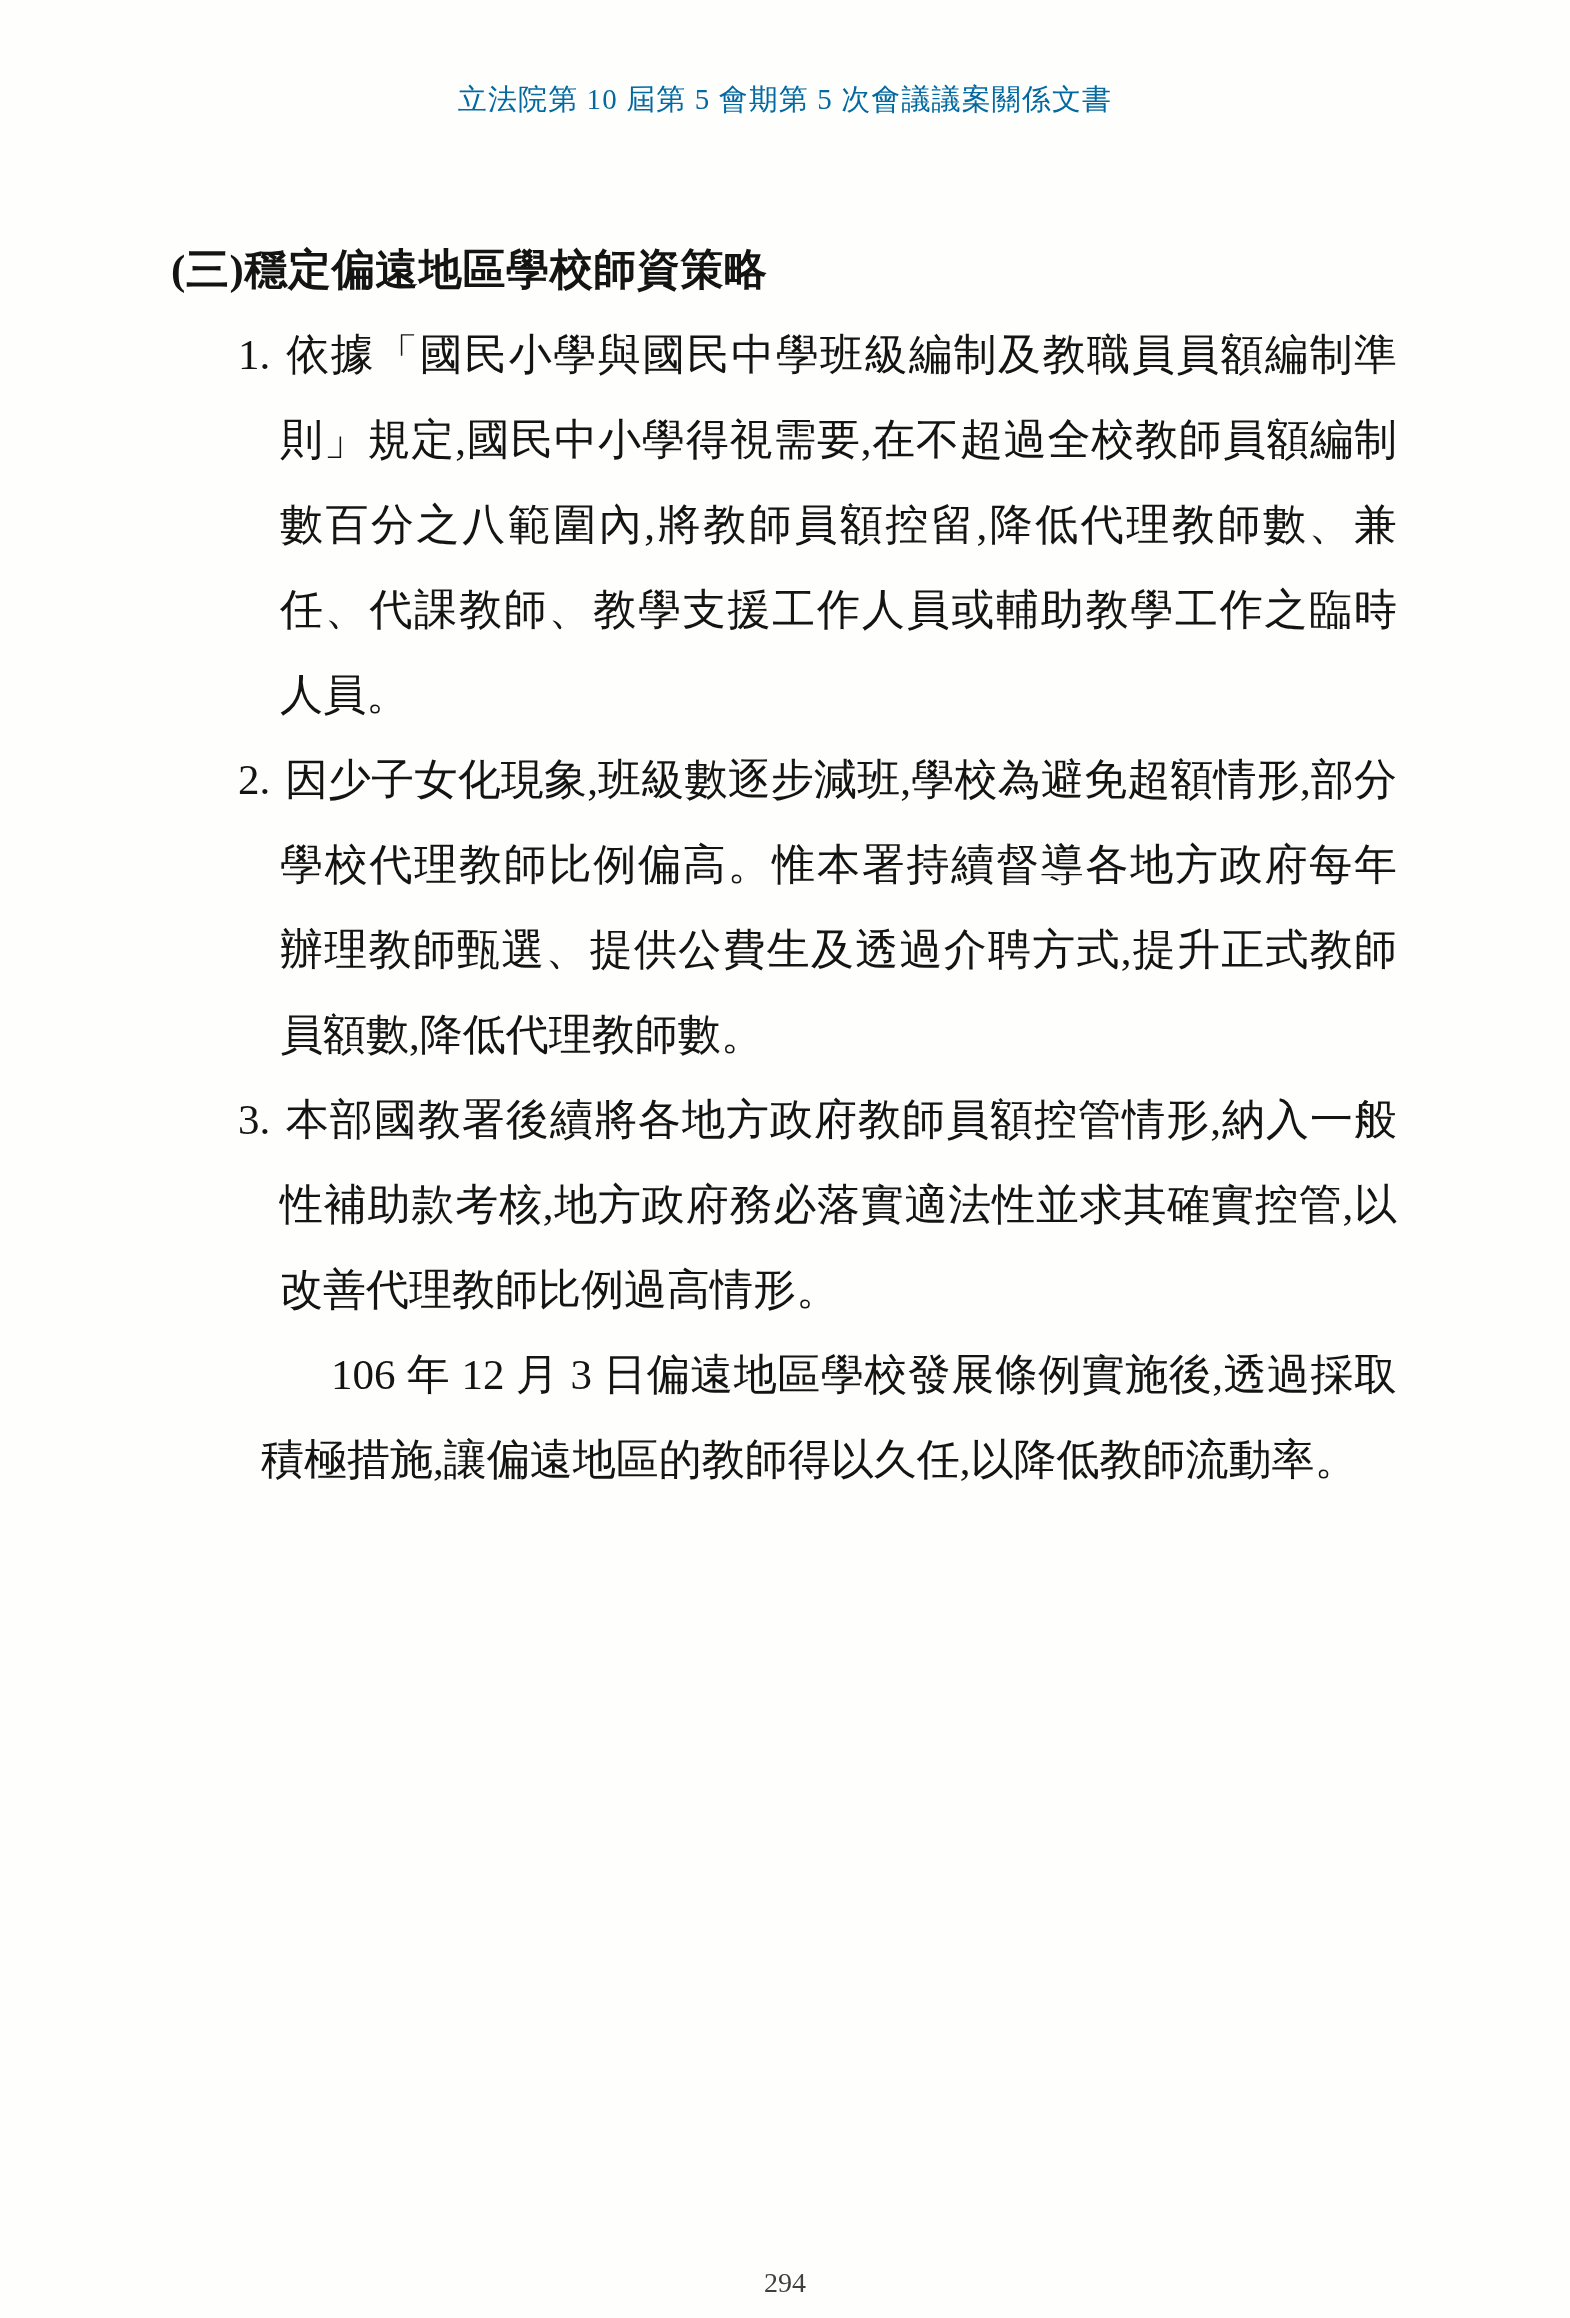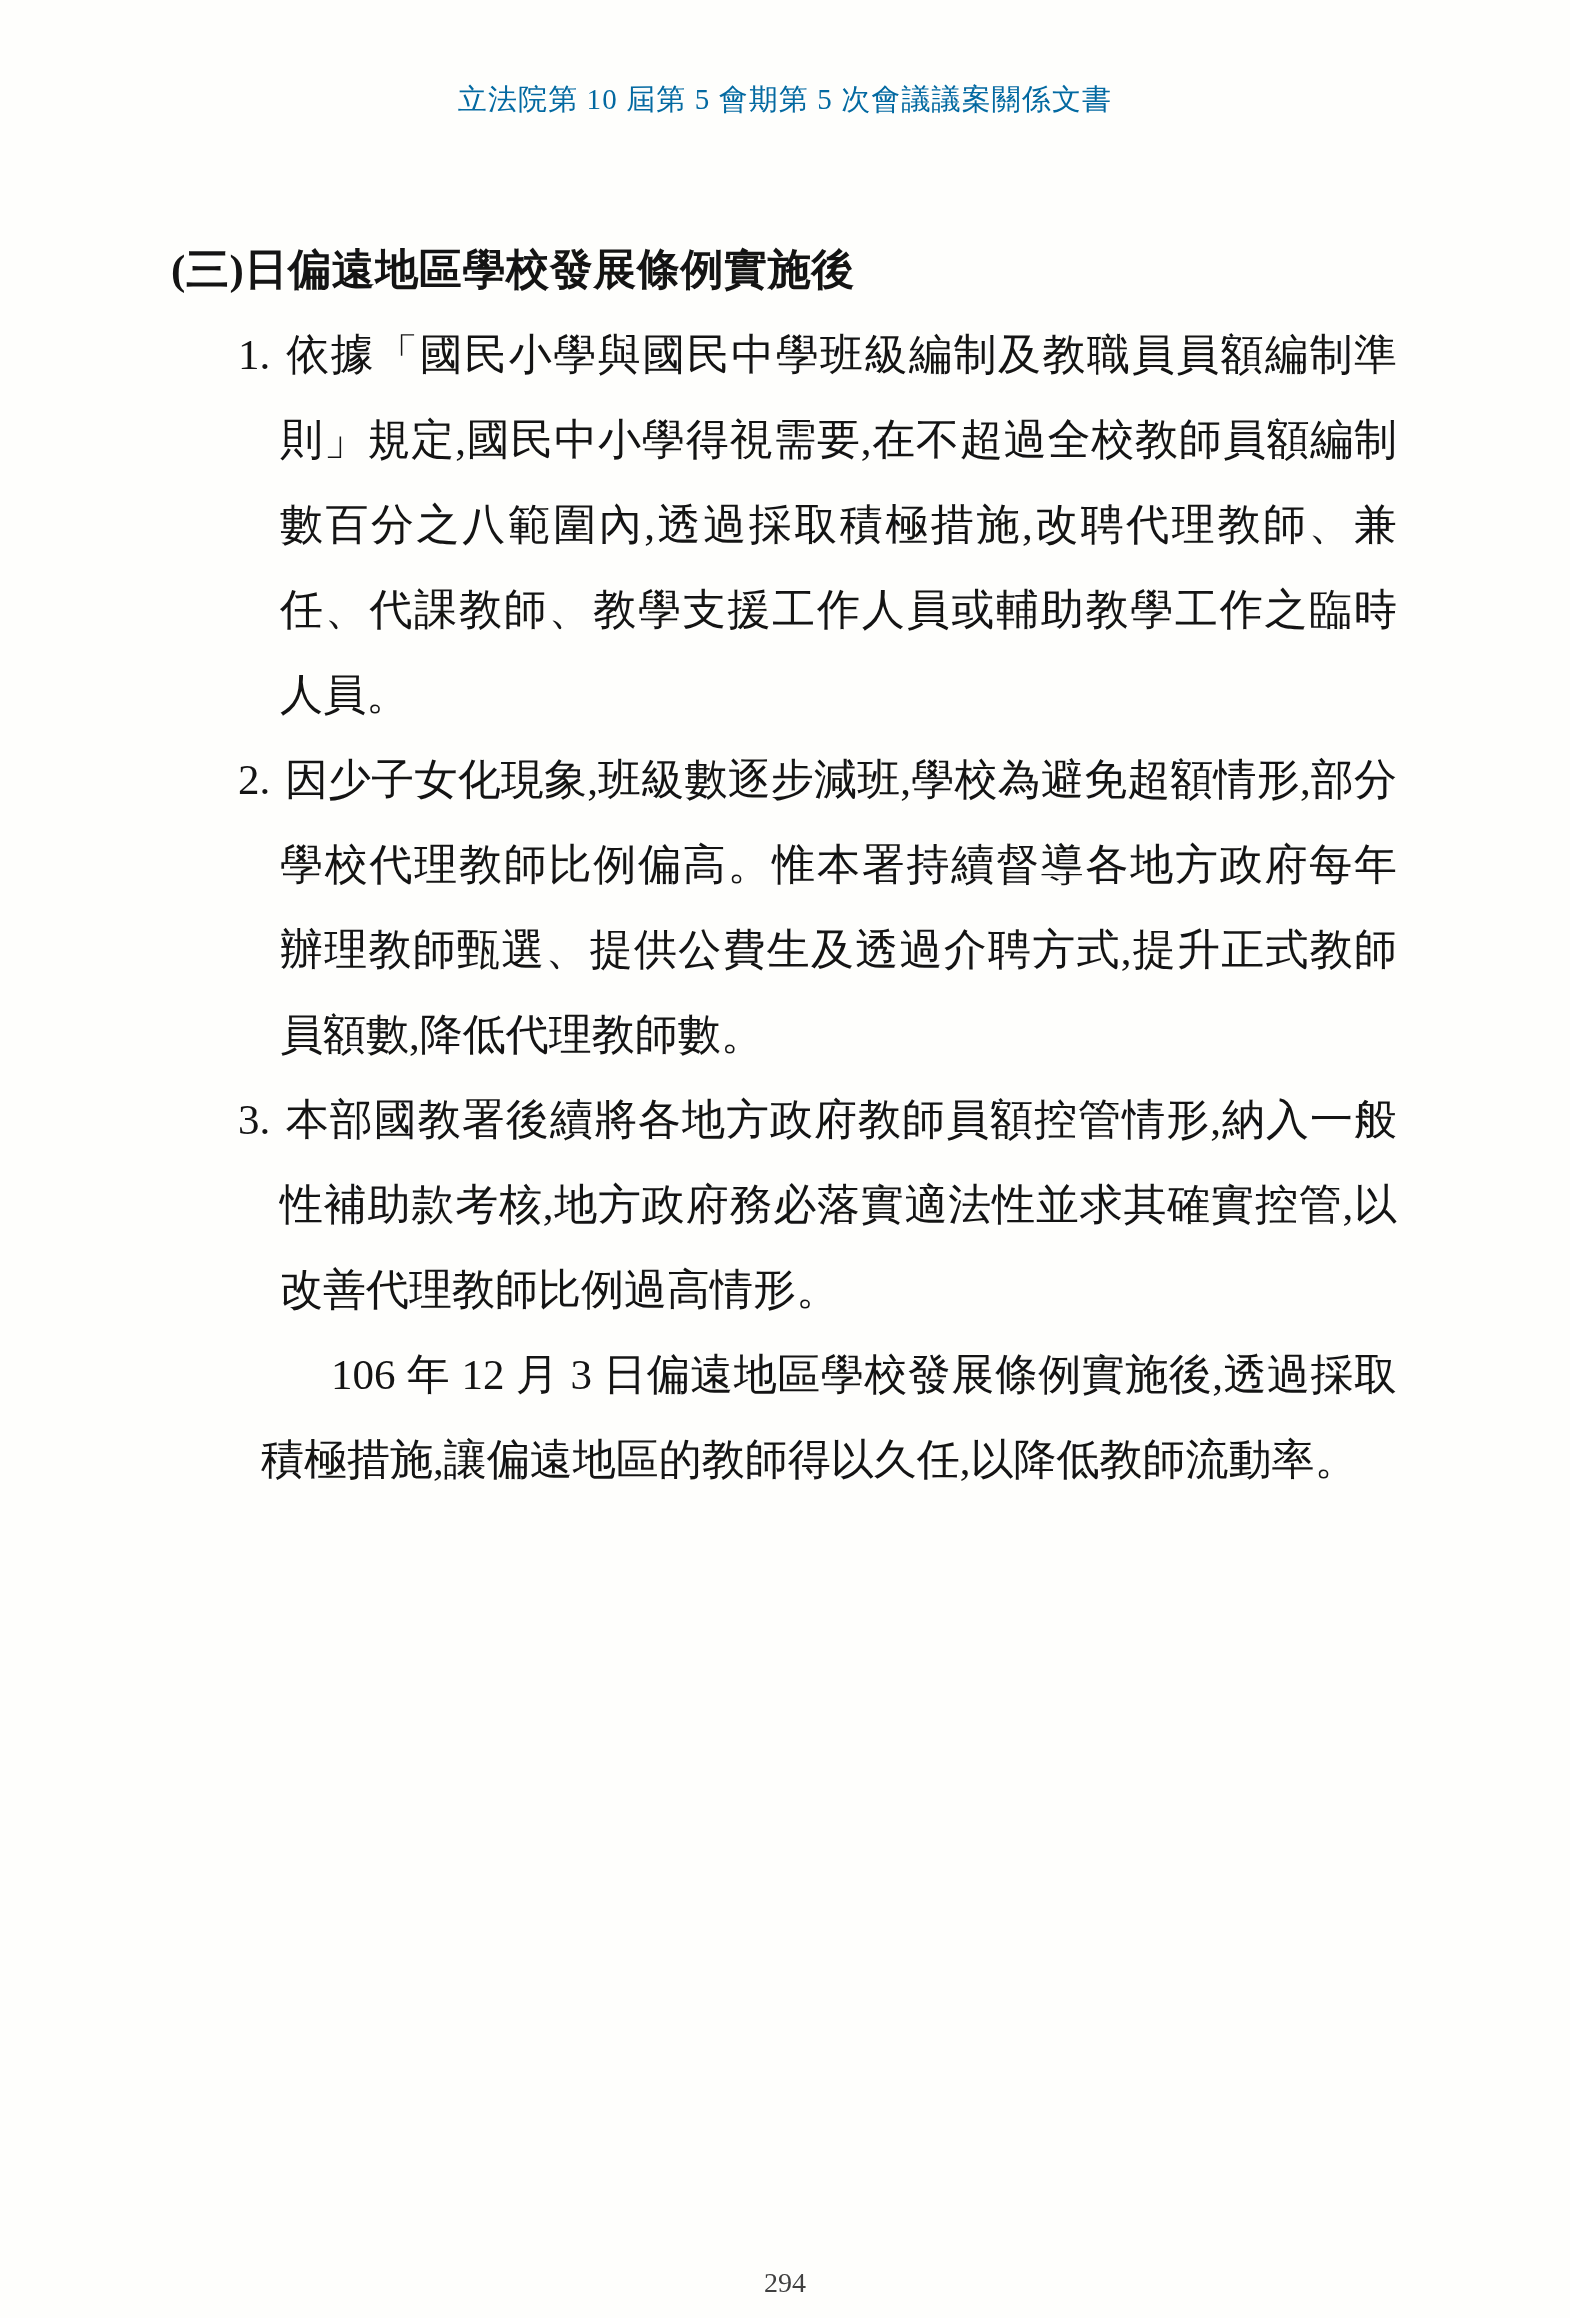--- a/index.html
+++ b/index.html
@@ -77,23 +77,23 @@
 </head>
 <body>
 
 <div class="page">
 
   <div class="doc-header">立法院第 10 屆第 5 會期第 5 次會議議案關係文書</div>
 
   <div class="content">
 
 
-    <h2 class="section-heading">(三)日偏遠地區學校發展條例實施後</h2>
+    <h2 class="section-heading">(三)穩定偏遠地區學校師資策略</h2>
 
-    <p class="item"><span class="item-label">1.</span><span>依據「國民小學與國民中學班級編制及教職員員額編制準則」規定,國民中小學得視需要,在不超過全校教師員額編制數百分之八範圍內,透過採取積極措施,改聘代理教師、兼任、代課教師、教學支援工作人員或輔助教學工作之臨時人員。</span></p>
+    <p class="item"><span class="item-label">1.</span><span>依據「國民小學與國民中學班級編制及教職員員額編制準則」規定,國民中小學得視需要,在不超過全校教師員額編制數百分之八範圍內,將教師員額控留,降低代理教師數、兼任、代課教師、教學支援工作人員或輔助教學工作之臨時人員。</span></p>
 
     <p class="item"><span class="item-label">2.</span><span>因少子女化現象,班級數逐步減班,學校為避免超額情形,部分學校代理教師比例偏高。惟本署持續督導各地方政府每年辦理教師甄選、提供公費生及透過介聘方式,提升正式教師員額數,降低代理教師數。</span></p>
 
     <p class="item"><span class="item-label">3.</span><span>本部國教署後續將各地方政府教師員額控管情形,納入一般性補助款考核,地方政府務必落實適法性並求其確實控管,以改善代理教師比例過高情形。</span></p>
 
 
 
     <p class="indent-para">106 年 12 月 3 日偏遠地區學校發展條例實施後,透過採取積極措施,讓偏遠地區的教師得以久任,以降低教師流動率。</p>
 
   </div>

